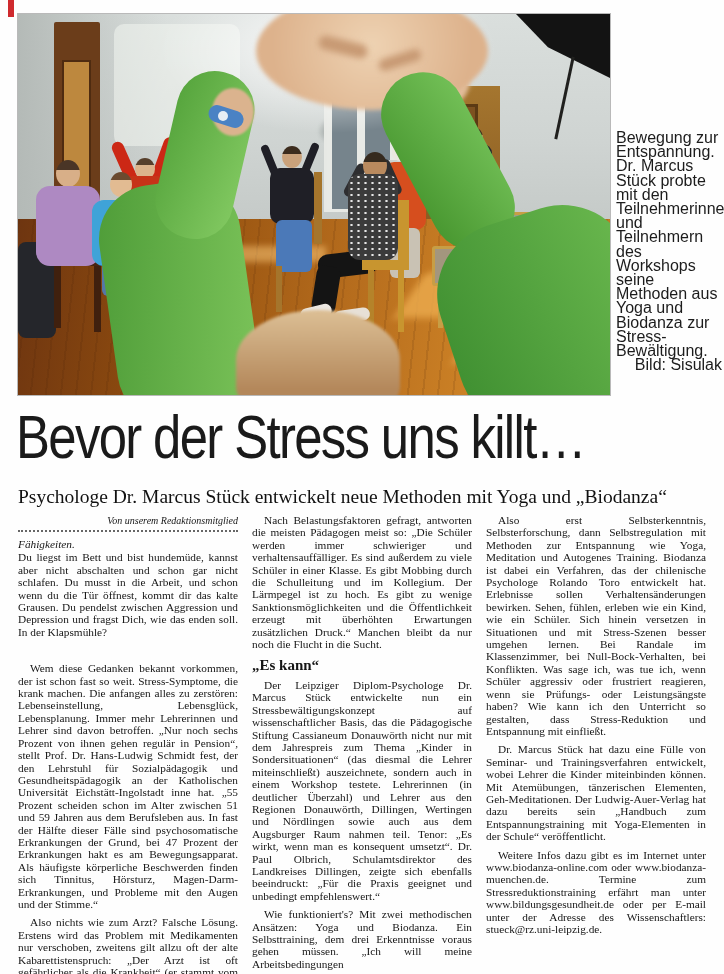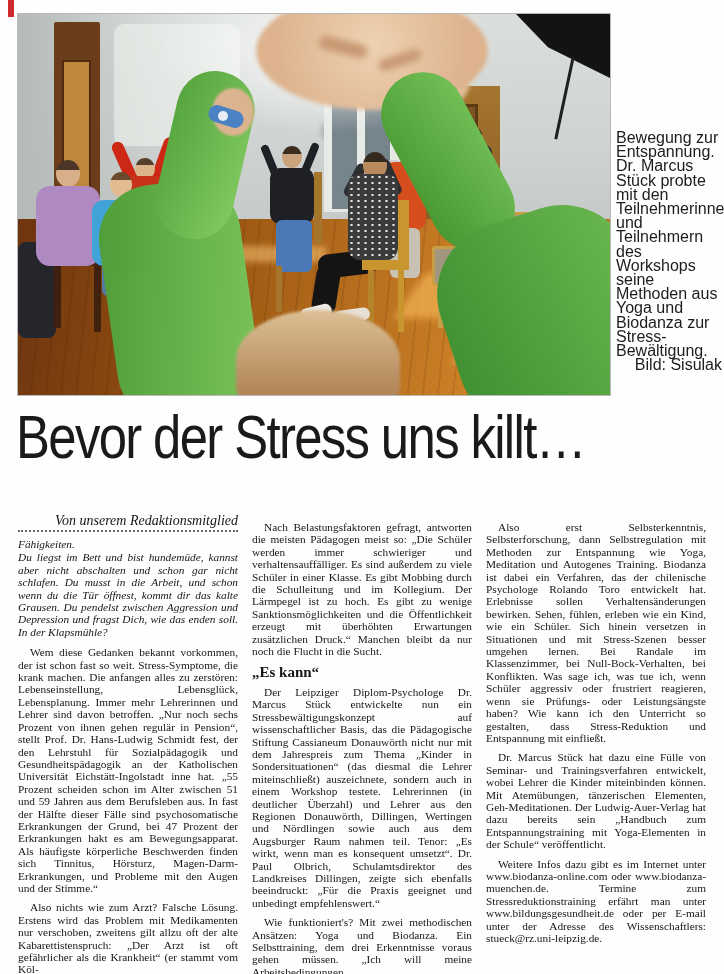--- a/index.html
+++ b/index.html
@@ -143,25 +143,25 @@
     font-family:"Liberation Sans", sans-serif; font-weight:400; font-size:62px; line-height:66px;
     letter-spacing:-2px; color:#1a1a1a; transform:scaleX(.82); transform-origin:0 0; white-space:nowrap; }
   .subheadline { position:absolute; left:18px; top:486px; width:690px;
     font-family:"Liberation Serif", serif; font-weight:400; font-size:19.5px; color:#111; }
 
   
   .columns { position:absolute; left:18px; top:514px; width:688px; height:460px;
     display:flex; gap:14px; overflow:hidden; }
   .col { flex:1 1 0; font-size:11.3px; line-height:12.4px; text-align:justify; color:#151515; }
   .col p { text-align:justify; }
-  .byline { font-style:italic; text-align:right; font-size:14px; line-height:13px; }
+  .byline { font-style:italic; text-align:right; font-size:10px; line-height:13px; }
   .rule { border-bottom:2px dotted #666; height:1px; margin:3px 0 6px 0; }
   .dateline { font-style:italic; text-align:right; margin-bottom:1px; }
-  .intro { font-style:italic; margin-bottom:8px; }
-  .p { text-indent:12px; margin-bottom:6px;margin-top:7px; }
+  .intro { margin-bottom:24px; }
+  .p { text-indent:12px; margin-bottom:6px; }
   .pc { text-indent:0; margin-bottom:6px; }
   .subhead { font-family:"Liberation Serif", serif; font-weight:700; font-size:15px;
     margin:9px 0 7px 0; text-align:left; }
 </style>
 </head>
 <body>
 
 <div class="page">
 
   <div class="red-mark"></div>
@@ -257,20 +257,21 @@
     <div class="ph-garm-r1"></div>
     <div class="ph-head-bottom"></div>
   </div>
 
   <div class="caption">
     <span>Bewegung zur Entspannung. Dr. Marcus Stück probte mit den Teilnehmerinnen und Teilnehmern des Workshops seine Methoden aus Yoga und Biodanza zur Stress-Bewältigung.</span>
     <span class="credit">Bild: Sisulak</span>
   </div>
 
   <h1 class="headline">Bevor der Stress uns killt…</h1>
+  <h2 class="subheadline">Psychologe Dr. Marcus Stück entwickelt neue Methoden mit Yoga und „Biodanza“</h2>
 
   <div class="columns">
 
     <div class="col">
       <div class="byline">
         <div>Von unserem Redaktionsmitglied</div>
       </div>
       <div class="rule"></div>
       <p class="dateline">Fähigkeiten.</p>
       <p class="intro">Du liegst im Bett und bist hundemüde, kannst aber nicht abschalten und schon gar nicht schlafen. Du musst in die Arbeit, und schon wenn du die Tür öffnest, kommt dir das kalte Grausen. Du pendelst zwischen Aggression und Depression und fragst Dich, wie das enden soll. In der Klapsmühle?</p>

